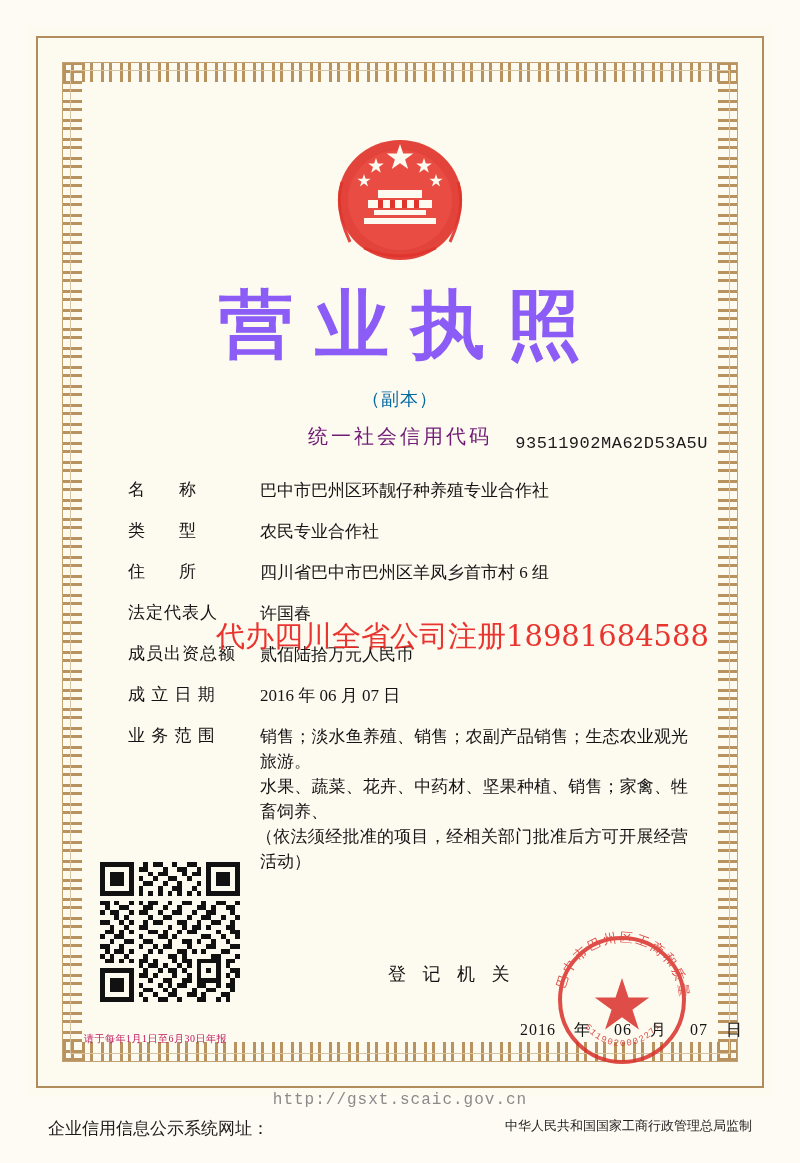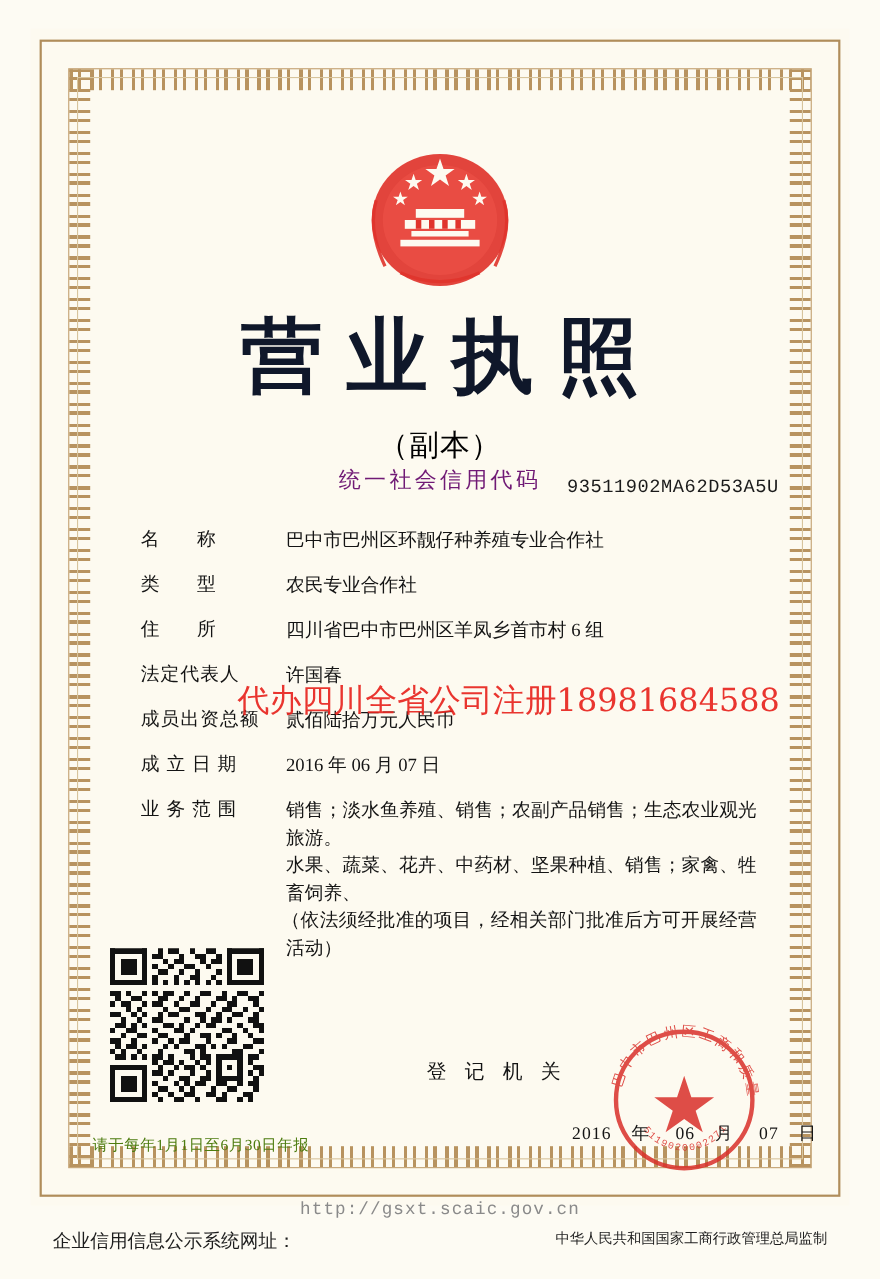--- a/index.html
+++ b/index.html
@@ -96,30 +96,30 @@
   .main-title {
     position: absolute;
     left: 0; right: 0;
     top: 282px;
     text-align: center;
     font-family: "DejaVu Serif", "Liberation Serif", serif;
     font-size: 74px;
     font-weight: bold;
     letter-spacing: 22px;
     text-indent: 22px;
-    color: #0f172a;
+    color: #8b5cf6;
     line-height: 84px;
   }
   .sub-title {
     position: absolute;
     left: 0; right: 0;
     top: 387px;
     text-align: center;
-    font-size: 27px;
-    color: #000000;
+    font-size: 18px;
+    color: #0369a1;
     letter-spacing: 1px;
   }
   .credit-code-label {
     position: absolute;
     left: 0; right: 0;
     top: 423px;
     text-align: center;
     font-size: 20px;
     color: #701a75;
     letter-spacing: 3px;
@@ -215,22 +215,22 @@
     top: 920px;
     width: 160px; height: 160px;
     opacity: 0.85;
   }
 
   
   .annual-note {
     position: absolute;
     left: 84px;
     top: 1032px;
-    font-size: 14px;
-    color: #4d7c0f;
+    font-size: 10px;
+    color: #be185d;
     letter-spacing: 0.5px;
   }
 
   
   .frame-url {
     position: absolute;
     left: 0; right: 0;
     top: 1091px;
     text-align: center;
     font-family: "Liberation Mono", "DejaVu Sans Mono", monospace;

